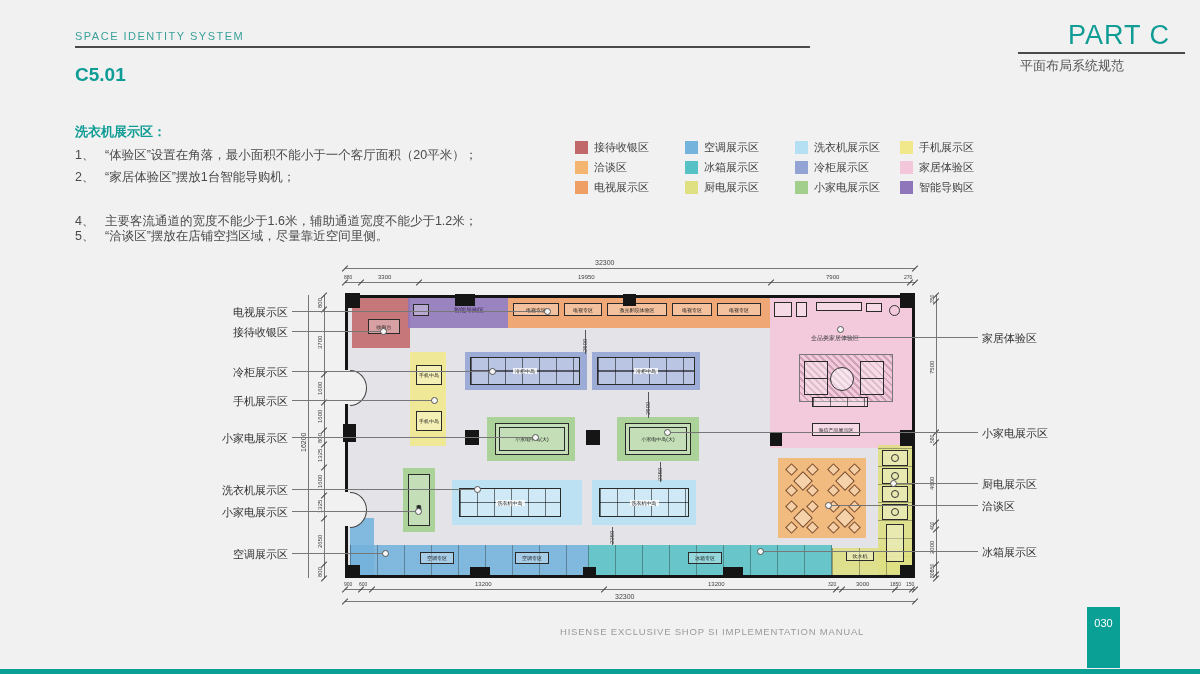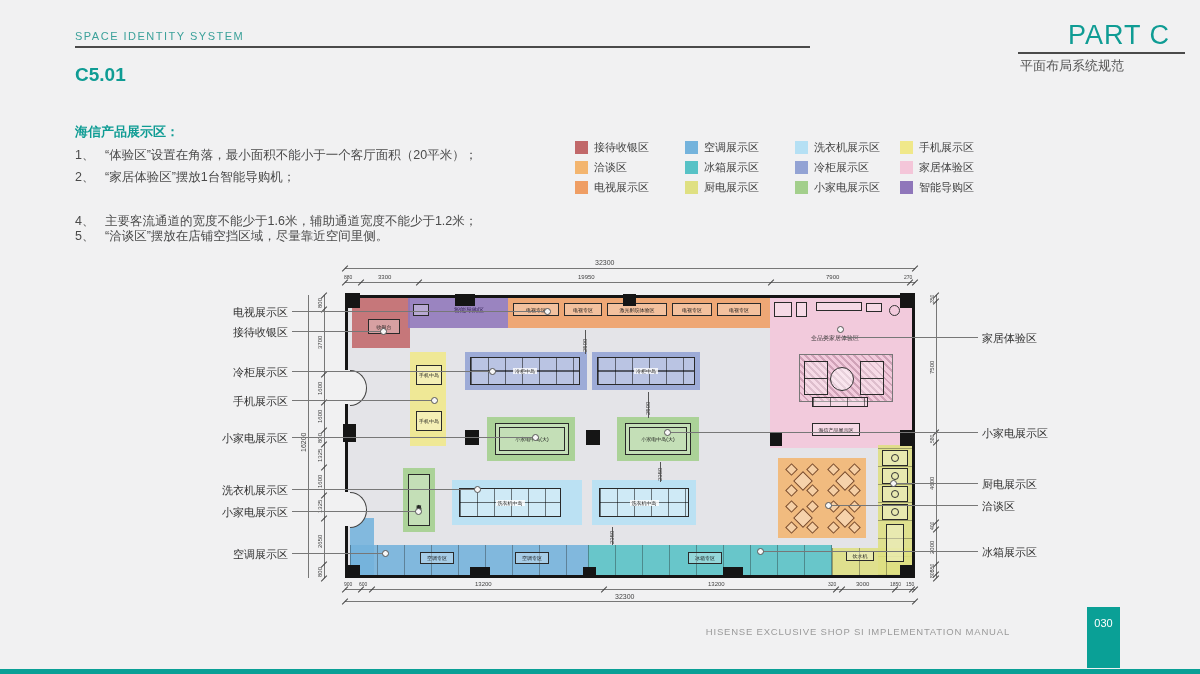--- a/index.html
+++ b/index.html
@@ -49,39 +49,39 @@
   .tick{position:absolute;width:8px;height:1px;background:#444;transform:rotate(-45deg);}
   .dimnum{position:absolute;font-size:6px;color:#444;white-space:nowrap;}
   .vnum{position:absolute;font-size:6px;color:#444;white-space:nowrap;transform:rotate(-90deg);transform-origin:left top;}
   .innerdim{position:absolute;width:1px;background:#555;}
   .table-set{position:absolute;width:30px;height:30px;}
   .tbl{position:absolute;left:9px;top:9px;width:12px;height:12px;border:1px solid #7a4a28;background:rgba(255,255,255,.35);transform:rotate(45deg);}
   .chair{position:absolute;width:7px;height:7px;border:1px solid #7a4a28;background:rgba(255,255,255,.3);transform:rotate(45deg);}
   .door{position:absolute;border:1px solid #444;border-left:0;border-radius:0 100% 100% 0 / 0 50% 50% 0;background:#f1f1f2;}
   .doorgap{position:absolute;background:#f1f1f2;}
   
-  .footer-text{left:560px;top:626px;width:450px;text-align:right;font-size:9.5px;letter-spacing:.8px;color:#9a9a9a;}
+  .footer-text{left:560px;top:626px;width:450px;font-size:9.5px;letter-spacing:.8px;color:#9a9a9a;}
   .page-tab{left:1087px;top:607px;width:33px;height:61px;background:#0aa096;color:#fff;font-size:11px;
             text-align:center;padding-top:10px;box-sizing:border-box;}
   .bottom-bar{left:0;top:669px;width:1200px;height:5px;background:#0aa096;}
 </style>
 </head>
 <body>
 
 <div class="page">
 
   <div class="abs sys-label">SPACE IDENTITY SYSTEM</div>
   <div class="abs head-rule"></div>
   <div class="abs part-title">PART C</div>
   <div class="abs part-rule"></div>
   <div class="abs part-sub">平面布局系统规范</div>
 
   <div class="abs title-code">C5.01</div>
 
-  <div class="abs notes-heading">海信产品展示区：</div>
+  <div class="abs notes-heading">洗衣机展示区：</div>
   <div class="abs note-item" style="top:147px"><span class="note-num">1、</span><span>“体验区”设置在角落，最小面积不能小于一个客厅面积（20平米）；</span></div>
   <div class="abs note-item" style="top:169px"><span class="note-num">2、</span><span>“家居体验区”摆放1台智能导购机；</span></div>
   <div class="abs note-item" style="top:213px"><span class="note-num">4、</span><span>主要客流通道的宽度不能少于1.6米，辅助通道宽度不能少于1.2米；</span></div>
   <div class="abs note-item" style="top:228px"><span class="note-num">5、</span><span>“洽谈区”摆放在店铺空挡区域，尽量靠近空间里侧。</span></div>
 
   <div class="abs legend-item" style="left:575px;top:140px">
       <span class="legend-swatch" style="background-color: rgb(193, 104, 106);"></span>
       <span class="legend-label">接待收银区</span>
     </div>
   <div class="abs legend-item" style="left:685px;top:140px">

